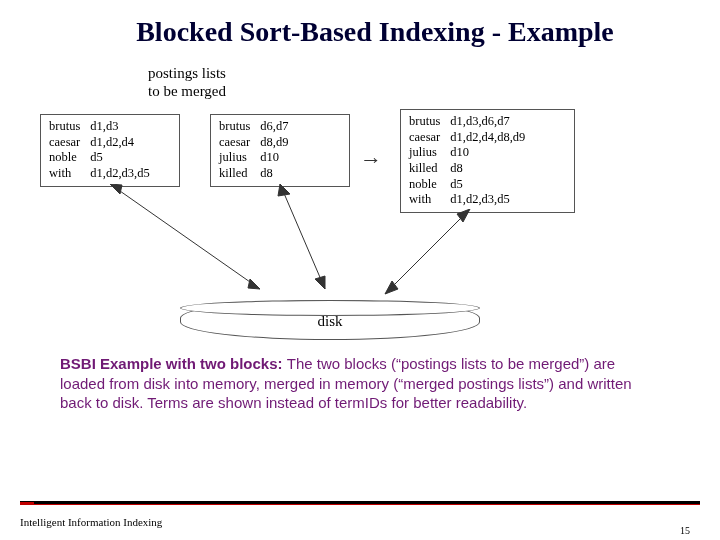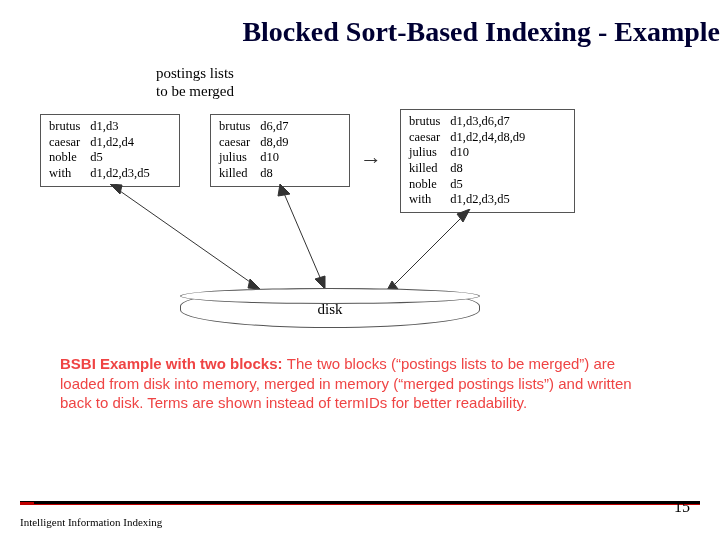--- a/index.html
+++ b/index.html
@@ -8,34 +8,34 @@
     height: 540px;
     background: #fff;
     font-family: "Times New Roman", Times, serif;
     color: #000;
     position: relative;
     overflow: hidden;
   }
   .title {
     font-size: 28px;
     font-weight: bold;
-    text-align: right;
+    text-align: center;
     padding: 16px 0 8px 30px;
     color: #000033;
   }
   .diagram {
     position: relative;
     width: 660px;
     height: 280px;
     margin: 8px auto 0 auto;
   }
   .label-top {
     position: absolute;
     top: 0;
-    left: 126px;
+    left: 118px;
     font-size: 15px;
     line-height: 1.2;
   }
   .label-right {
     position: absolute;
     top: 76px;
     right: -5px;
     width: 90px;
     font-size: 14px;
     line-height: 1.1;
@@ -71,21 +71,21 @@
   .disk {
     width: 300px;
     height: 40px;
     border: 1px solid #555;
     border-radius: 50% / 100%;
     border-top-left-radius: 150px 18px;
     border-top-right-radius: 150px 18px;
     border-bottom-left-radius: 150px 18px;
     border-bottom-right-radius: 150px 18px;
     position: relative;
-    margin: 16px auto;
+    margin: 4px auto;
   }
   .disk::before {
     content: "";
     position: absolute;
     top: -1px; left: -1px; right: -1px;
     height: 14px;
     border: 1px solid #555;
     border-radius: 50%;
     background: #fff;
   }
@@ -100,21 +100,21 @@
   .arrow-diag {
     position: absolute;
     stroke: #333;
     fill: #333;
   }
   .caption {
     font-family: Arial, Helvetica, sans-serif;
     font-size: 15px;
     line-height: 1.3;
     padding: 10px 60px 0 60px;
-    color: #ef4444;
+    color: #701a75;
   }
   .caption .bold { font-weight: bold; }
   .footer-line {
     position: absolute;
     left: 20px;
     right: 20px;
     bottom: 36px;
     height: 2px;
     background: linear-gradient(to right, #c00000 0%, #c00000 2%, #000 2%, #000 100%);
   }
@@ -135,22 +135,22 @@
   .footer-left {
     position: absolute;
     left: 20px;
     bottom: 12px;
     font-size: 11px;
     font-family: "Times New Roman", serif;
   }
   .footer-right {
     position: absolute;
     right: 30px;
-    bottom: 24px;
-    font-size: 16px;
+    bottom: 4px;
+    font-size: 10px;
     font-family: "Times New Roman", serif;
   }
 </style>
 </head>
 <body>
 
 <div class="title">Blocked Sort-Based Indexing - Example</div>
 
 <div class="diagram">
   <div class="label-top" style="white-space:pre-line">postings lists

